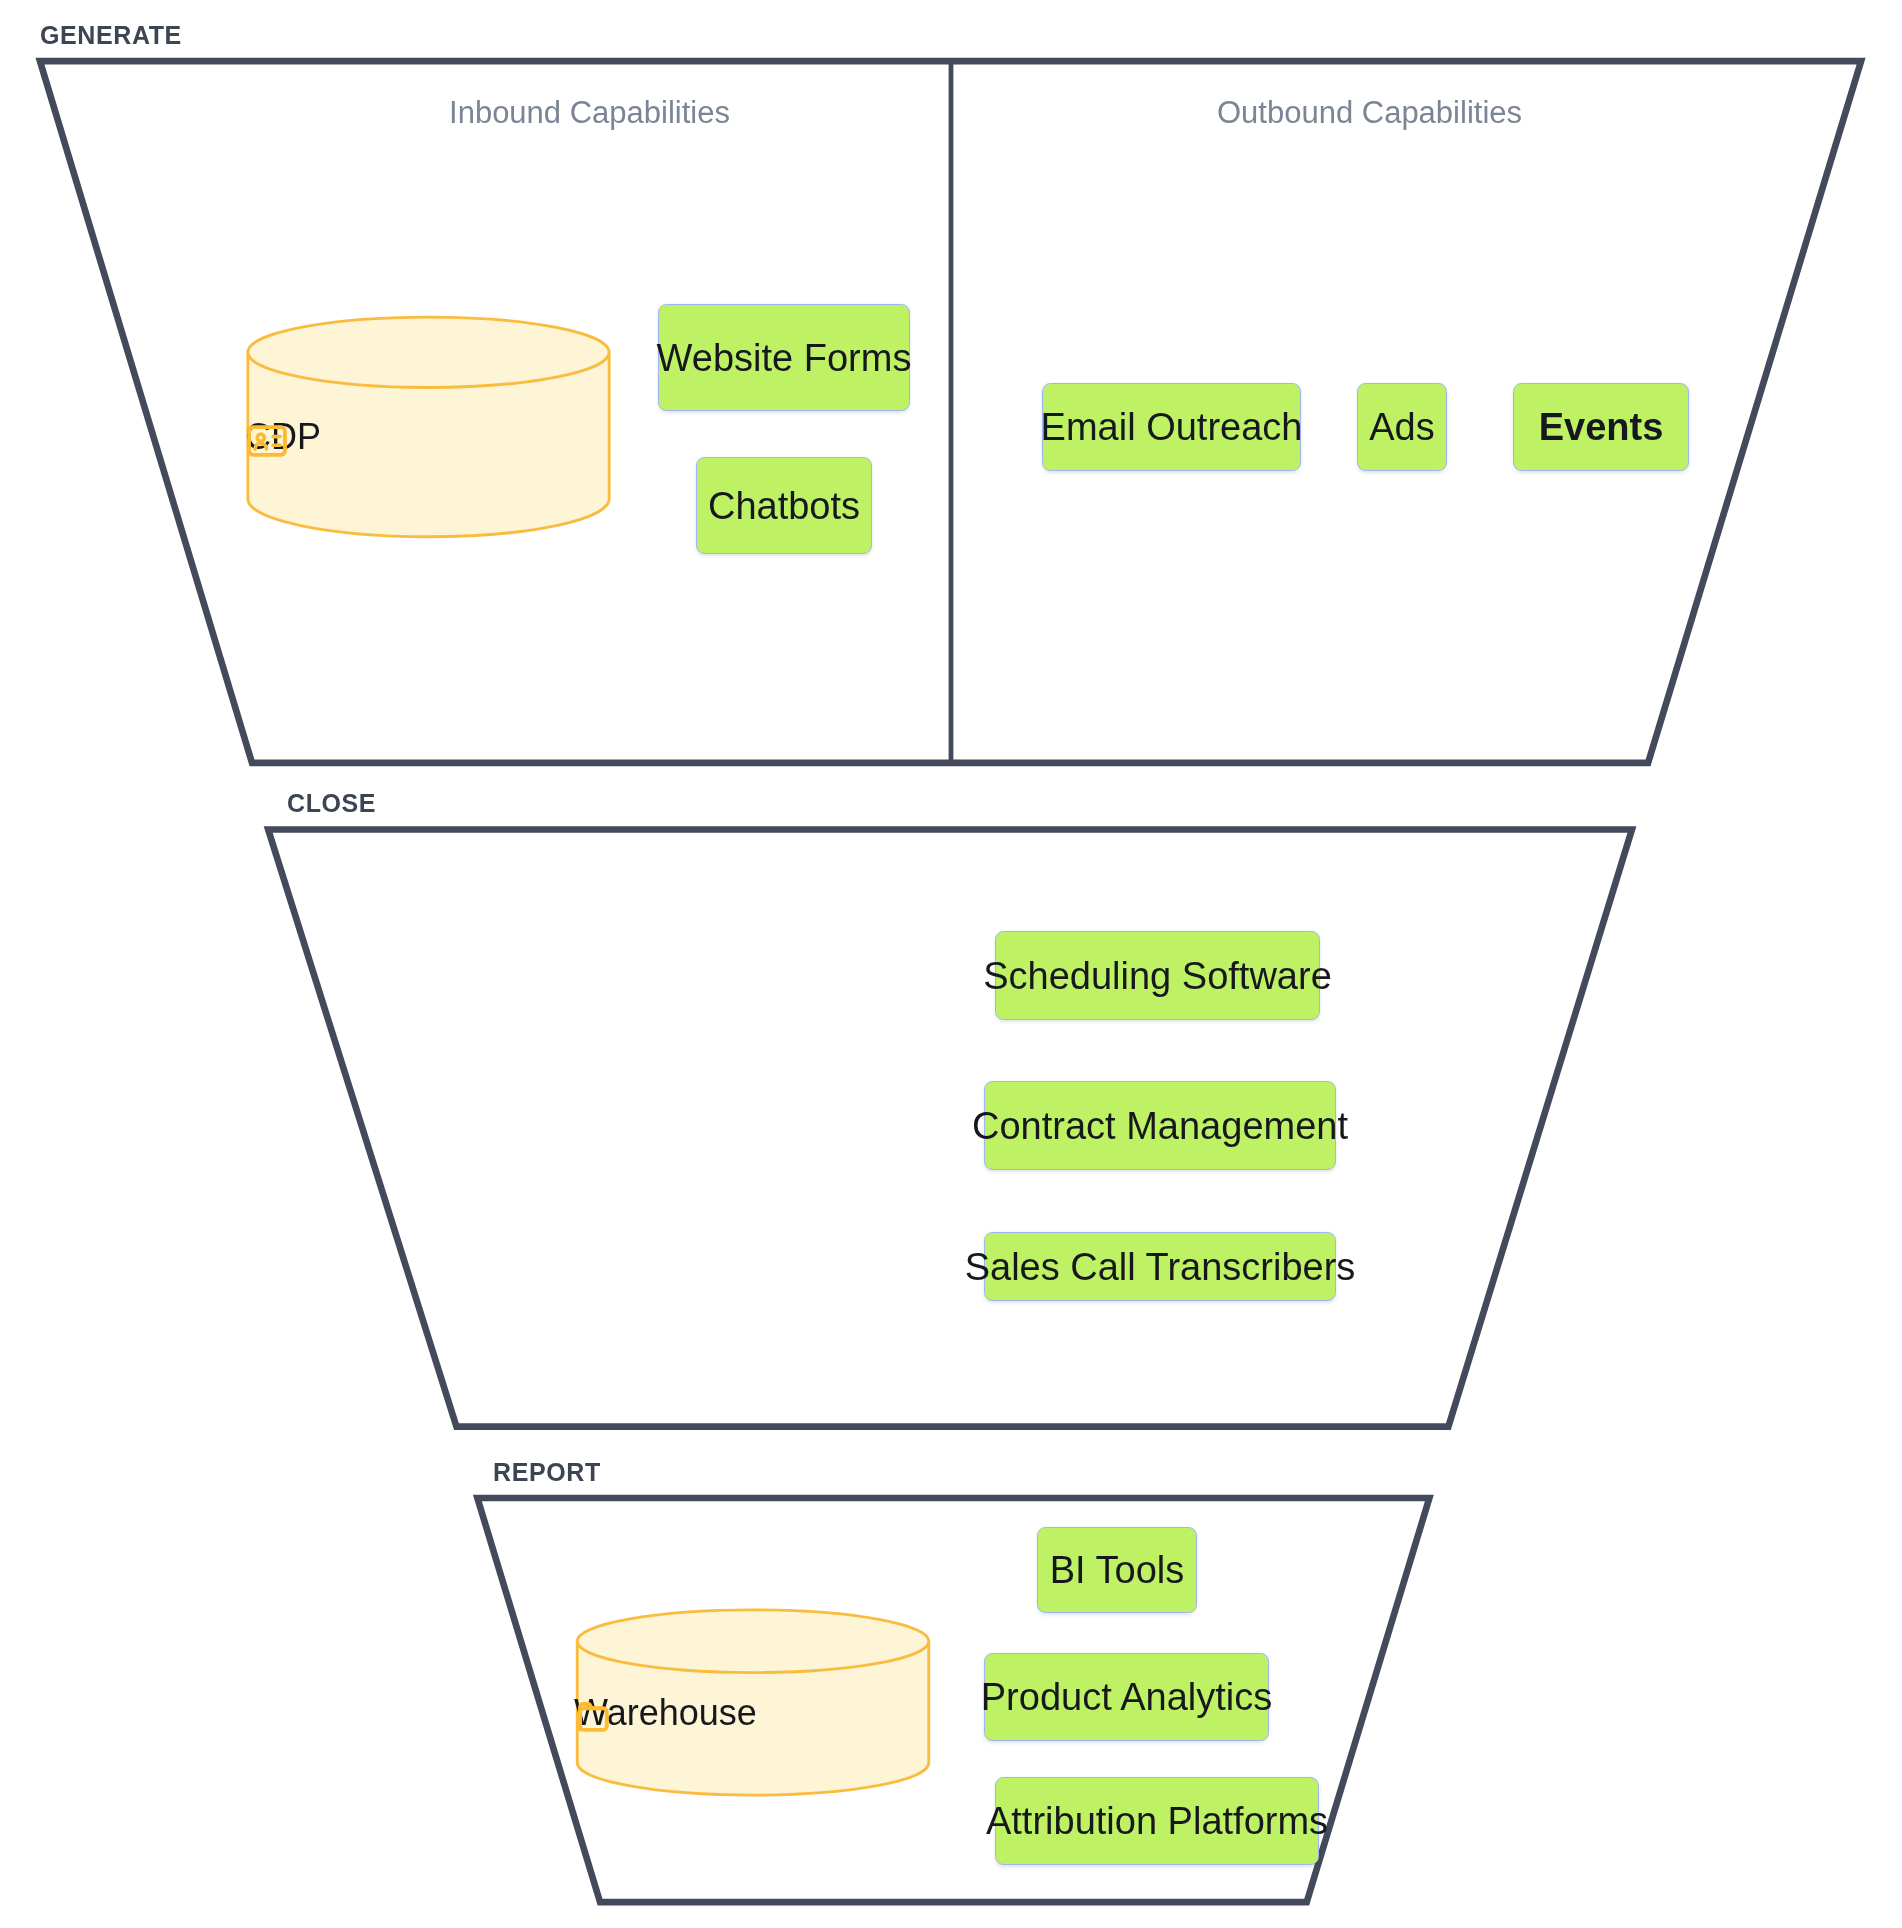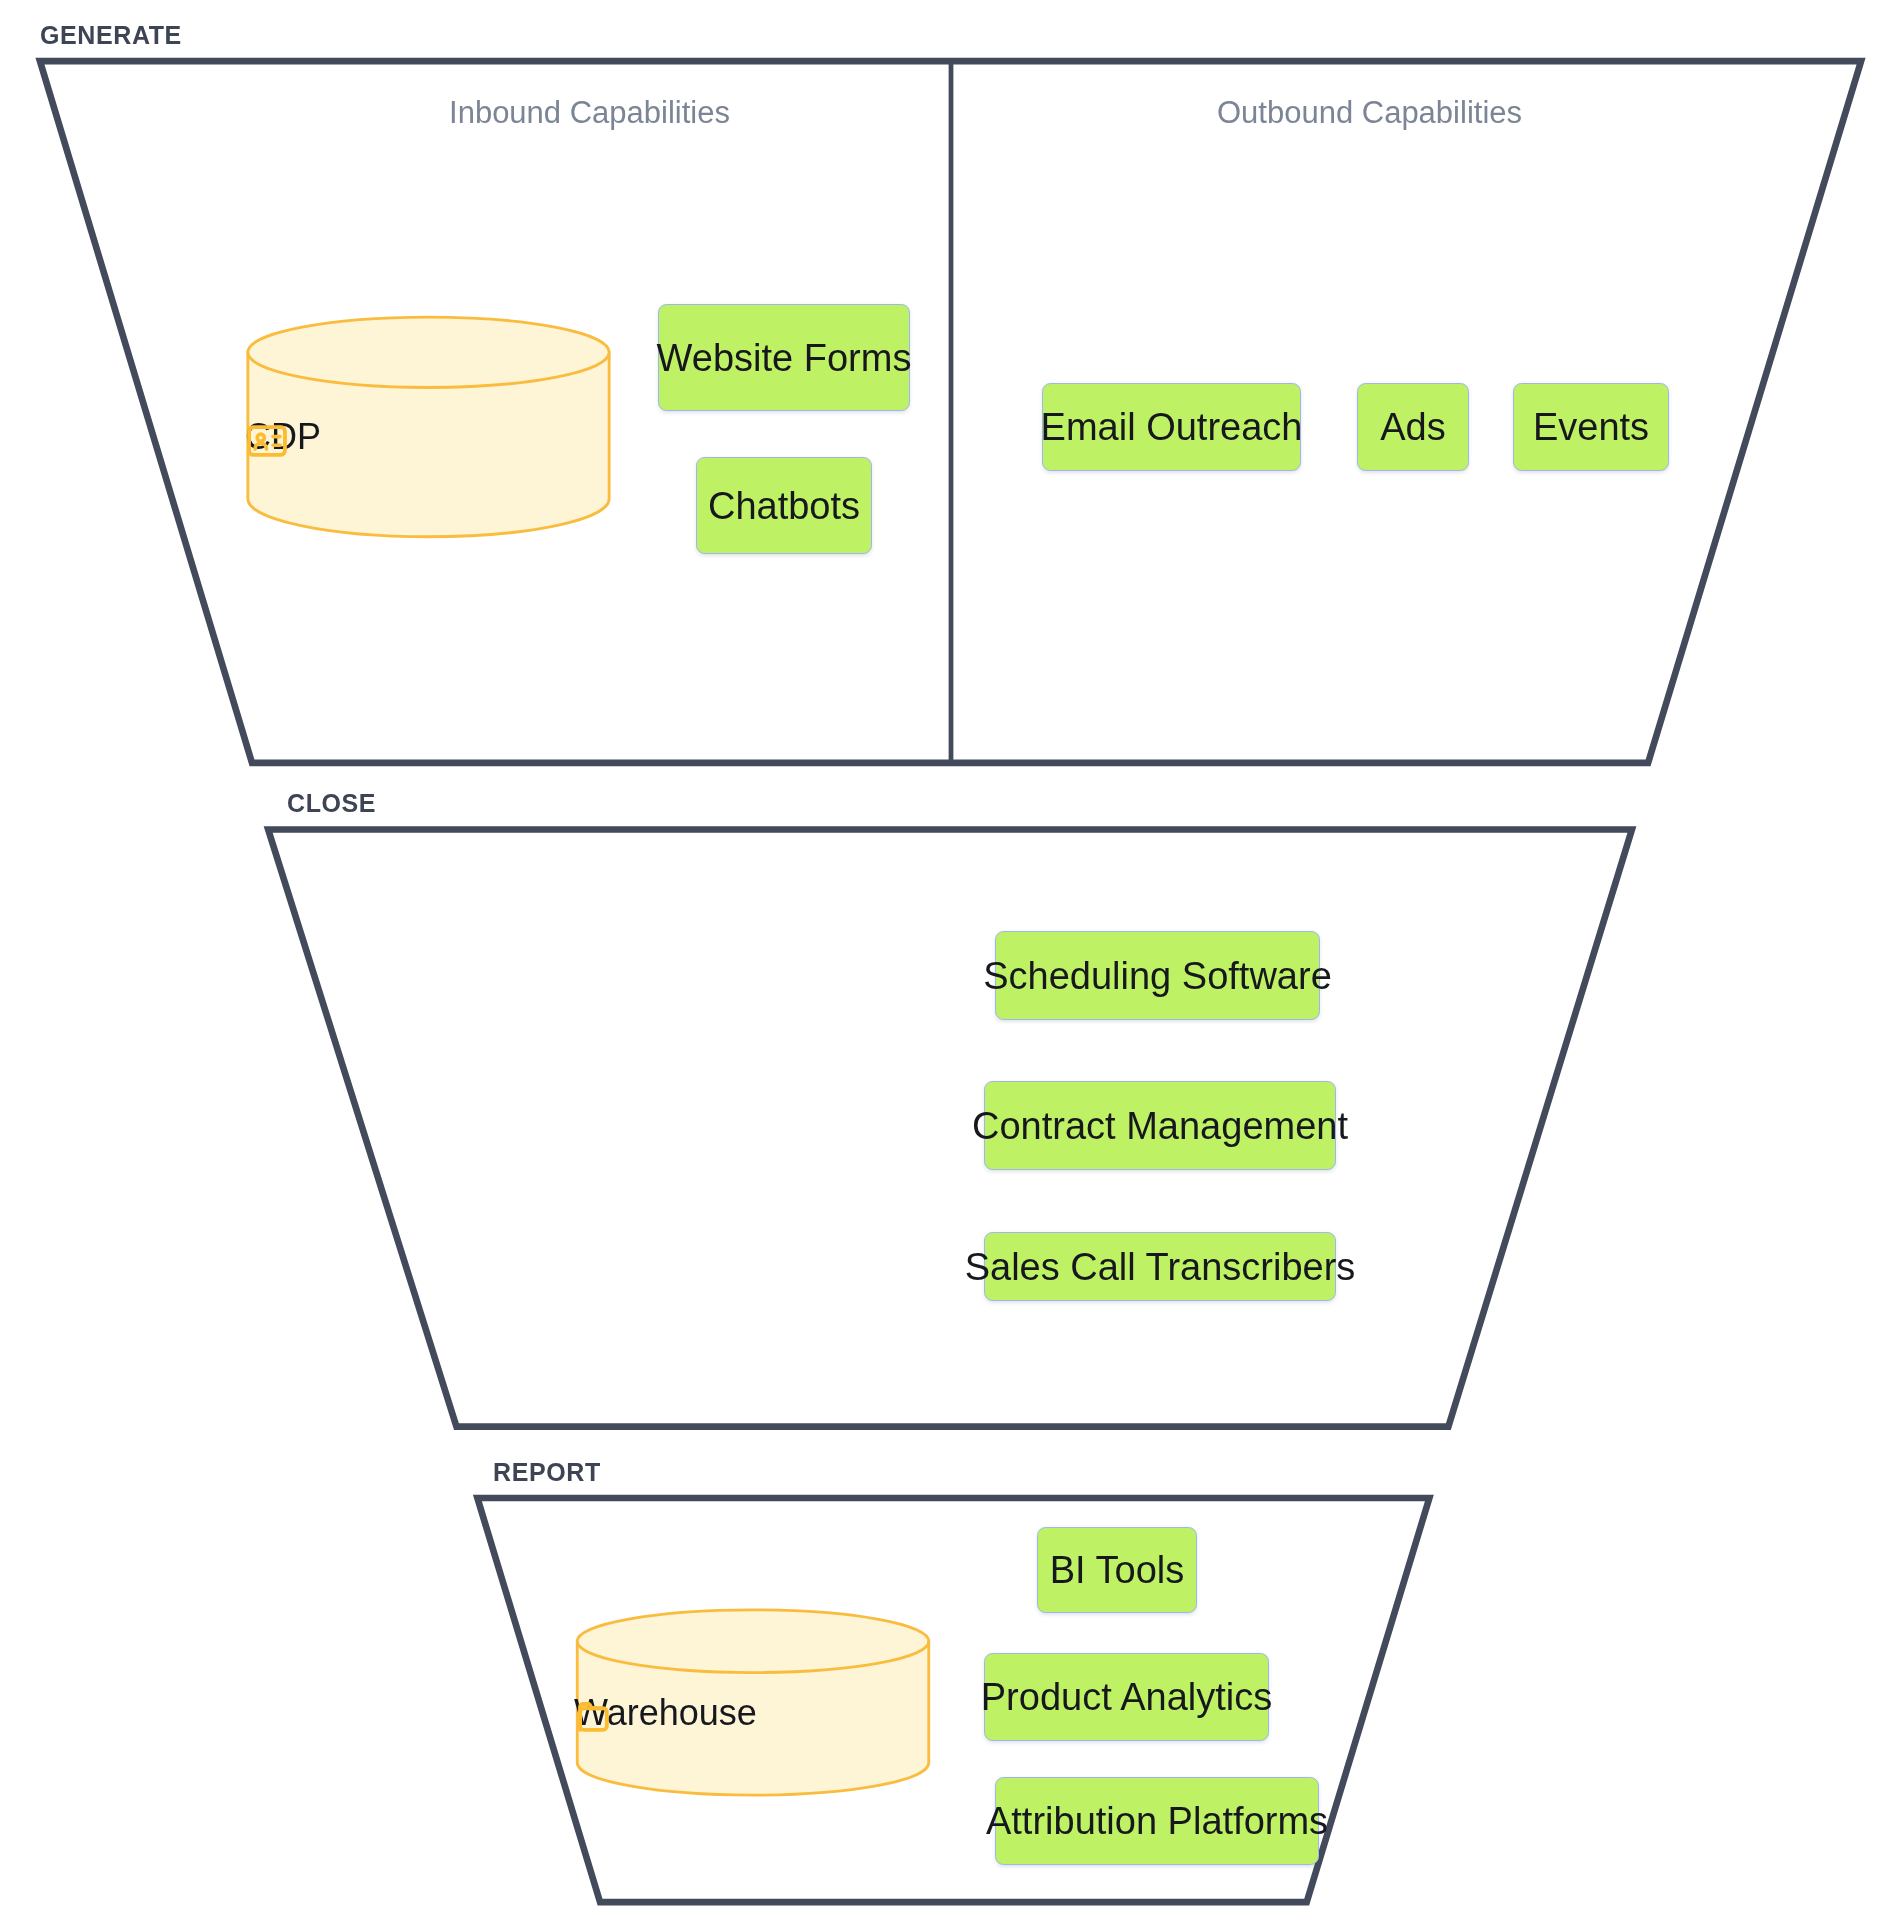--- a/index.html
+++ b/index.html
@@ -98,22 +98,22 @@
         <line x1="15.3" y1="14.3" x2="19.1" y2="14.3" stroke="#fbbc32" stroke-width="2.0" stroke-linecap="round"></line>
       </svg>
       <span>CDP</span>
     </div>
   </div>
 
   <div class="cap-box" style="left:658px;top:304px;width:252px;height:107px;">Website Forms</div>
   <div class="cap-box" style="left:696px;top:457px;width:176px;height:97px;">Chatbots</div>
 
   <div class="cap-box" style="left:1042px;top:383px;width:259px;height:88px;">Email Outreach</div>
-  <div class="cap-box" style="left:1357px;top:383px;width:112px;height:88px;">Ads</div>
-  <div class="cap-box" style="left:1513px;top:383px;width:156px;height:88px;">Events</div>
+  <div class="cap-box" style="left:1357px;top:383px;width:90px;height:88px;">Ads</div>
+  <div class="cap-box" style="left:1513px;top:383px;width:176px;height:88px;font-weight:bold;">Events</div>
 
 
   <div class="cap-box" style="left:995px;top:931px;width:325px;height:89px;">Scheduling Software</div>
   <div class="cap-box" style="left:984px;top:1081px;width:352px;height:89px;">Contract Management</div>
   <div class="cap-box" style="left:984px;top:1232px;width:352px;height:69px;">Sales Call Transcribers</div>
 
   <div class="cyl" style="left:574px;top:1607px;width:358px;height:190px;">
     <svg width="358" height="190" viewBox="0 0 376 200">
       <path d="M3,36 L3,164 A185,34 0 0 0 373,164 L373,36 Z" fill="#fdf5d6" stroke="#f9bc3f" stroke-width="3"></path>
       <ellipse cx="188" cy="36" rx="185" ry="33" fill="#fdf5d6" stroke="#f9bc3f" stroke-width="3"></ellipse>

